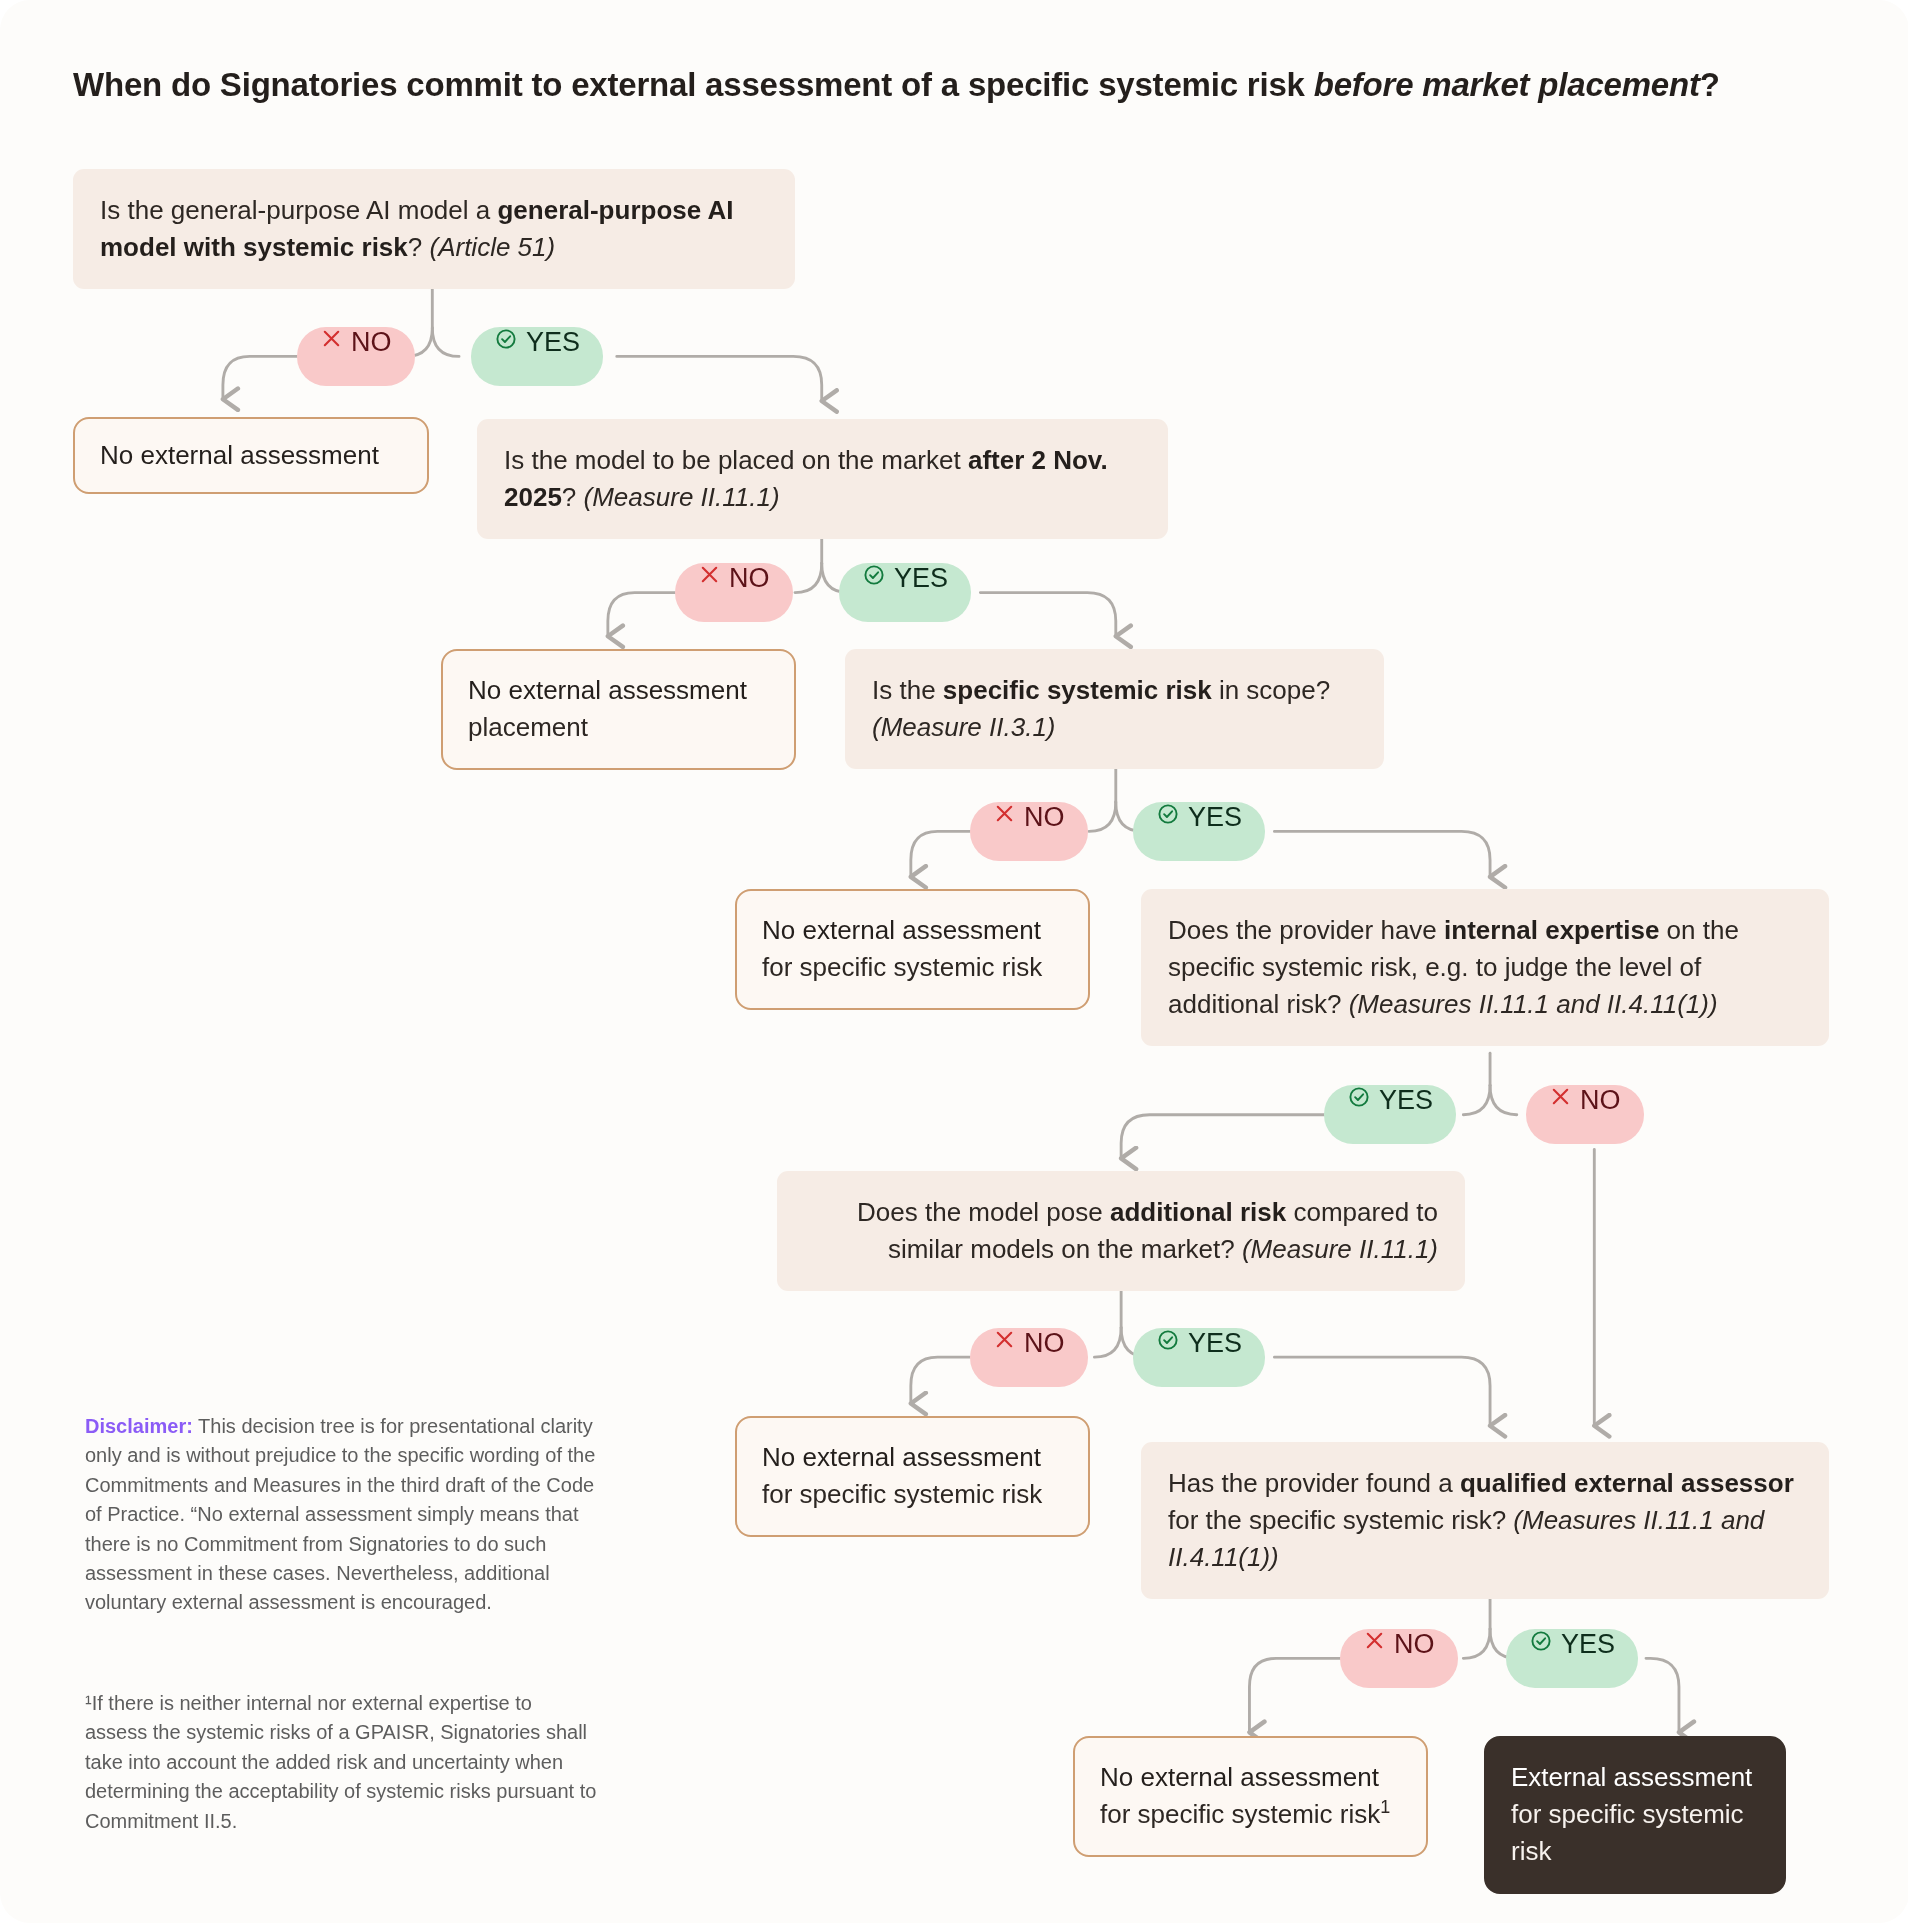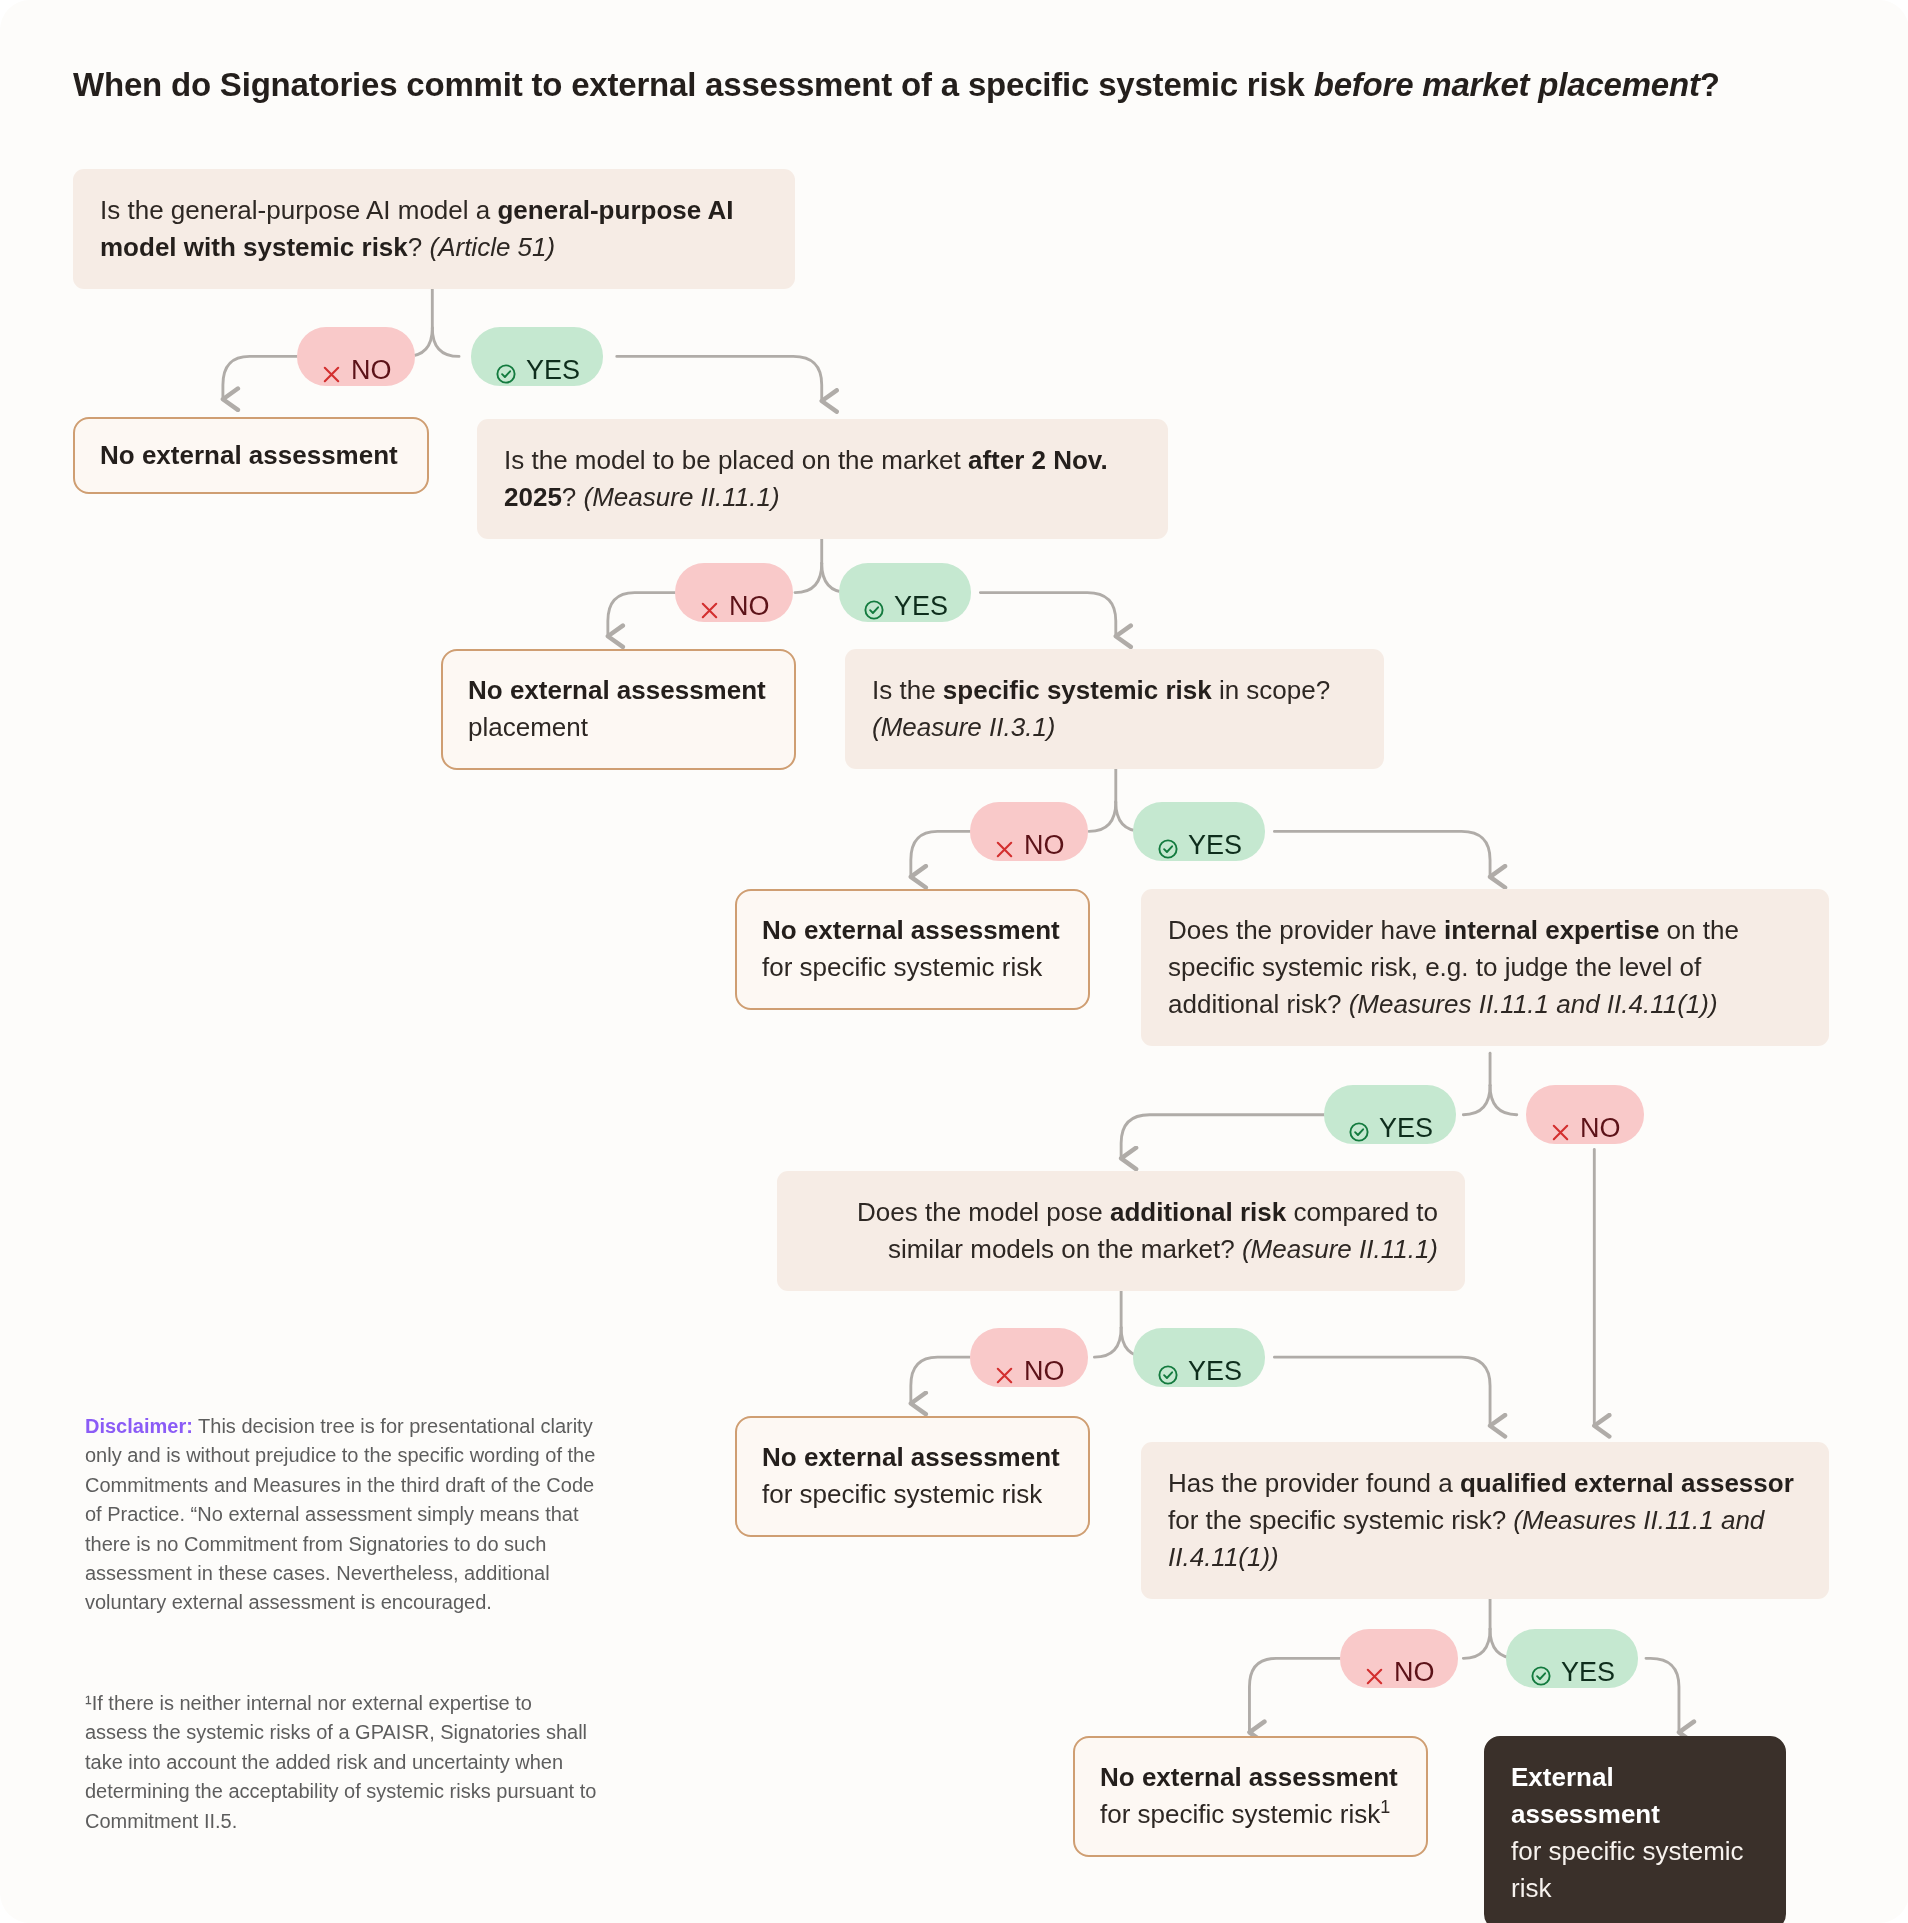--- a/index.html
+++ b/index.html
@@ -57,37 +57,37 @@
     position: absolute;
     background: #fdf8f3;
     border: 2.2px solid #cf9e72;
     border-radius: 16px;
     box-sizing: border-box;
     padding: 21.4px 25px;
     font-size: 26px;
     line-height: 1.42;
     color: #2d2723;
   }
-  .obox .hl { font-weight: bold; color: #241f1c; }
+  .obox .hl { font-weight: normal; color: #241f1c; }
   .obox.dark {
     background: #3a302a;
     border-color: #3a302a;
     color: #f7f2ee;
   }
   .obox.dark .hl { color: #ffffff; }
   .sup { font-size: 18px; vertical-align: super; line-height: 0; }
 
   
   .pill {
     position: absolute;
     height: 59px;
     border-radius: 29px;
     box-sizing: border-box;
     display: flex;
-    align-items: flex-end;
+    align-items: flex-start;
     justify-content: center;
     gap: 8px;
     font-size: 27px;
     padding: 0 23px;
     white-space: nowrap;
   }
   .pill.no  { background: #f9c9c9; color: #5c1218; }
   .pill.yes { background: #c5e8d0; color: #0e2d1c; }
   .pill svg { display: block; }
 

